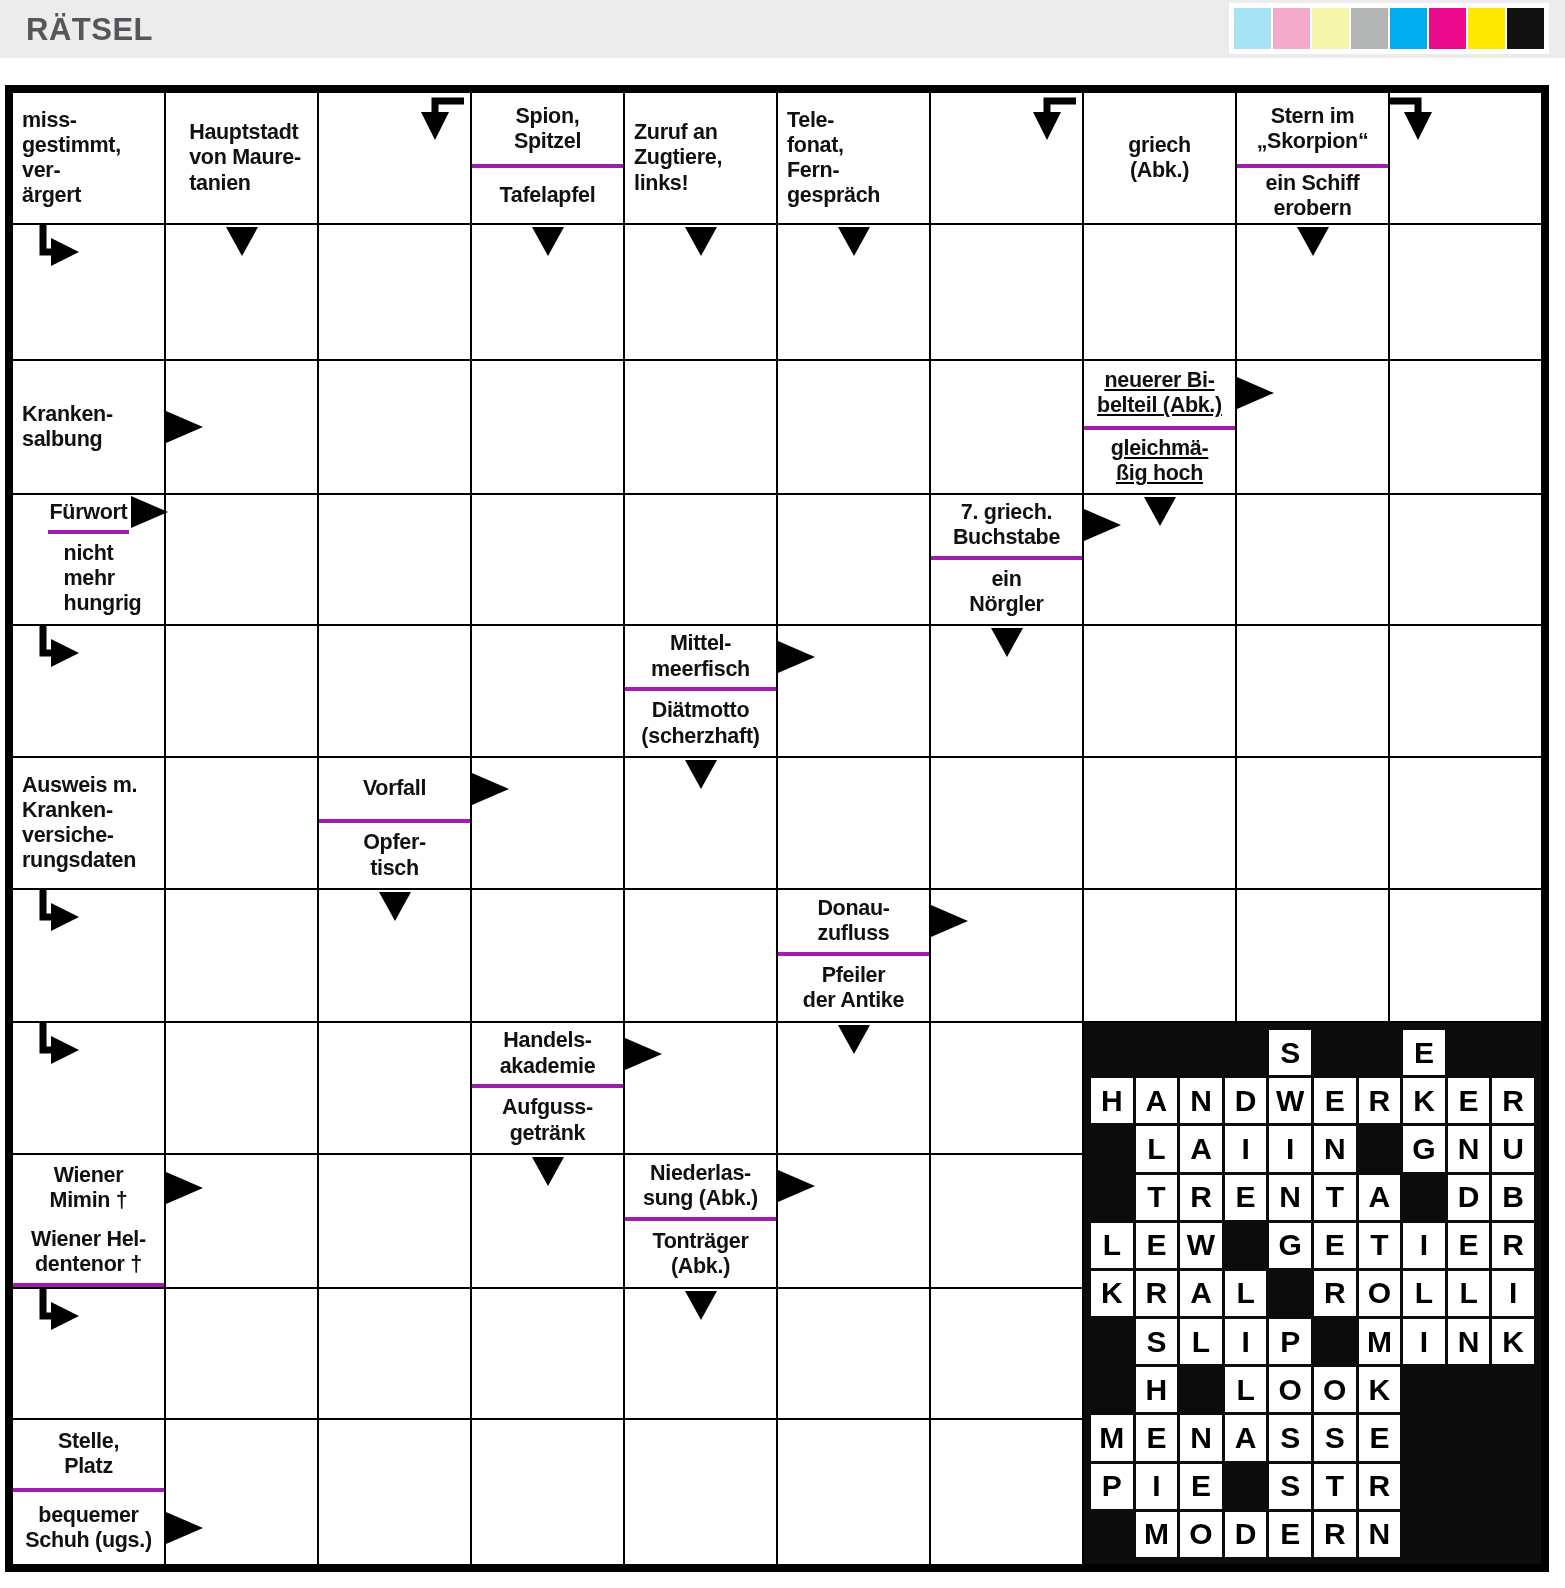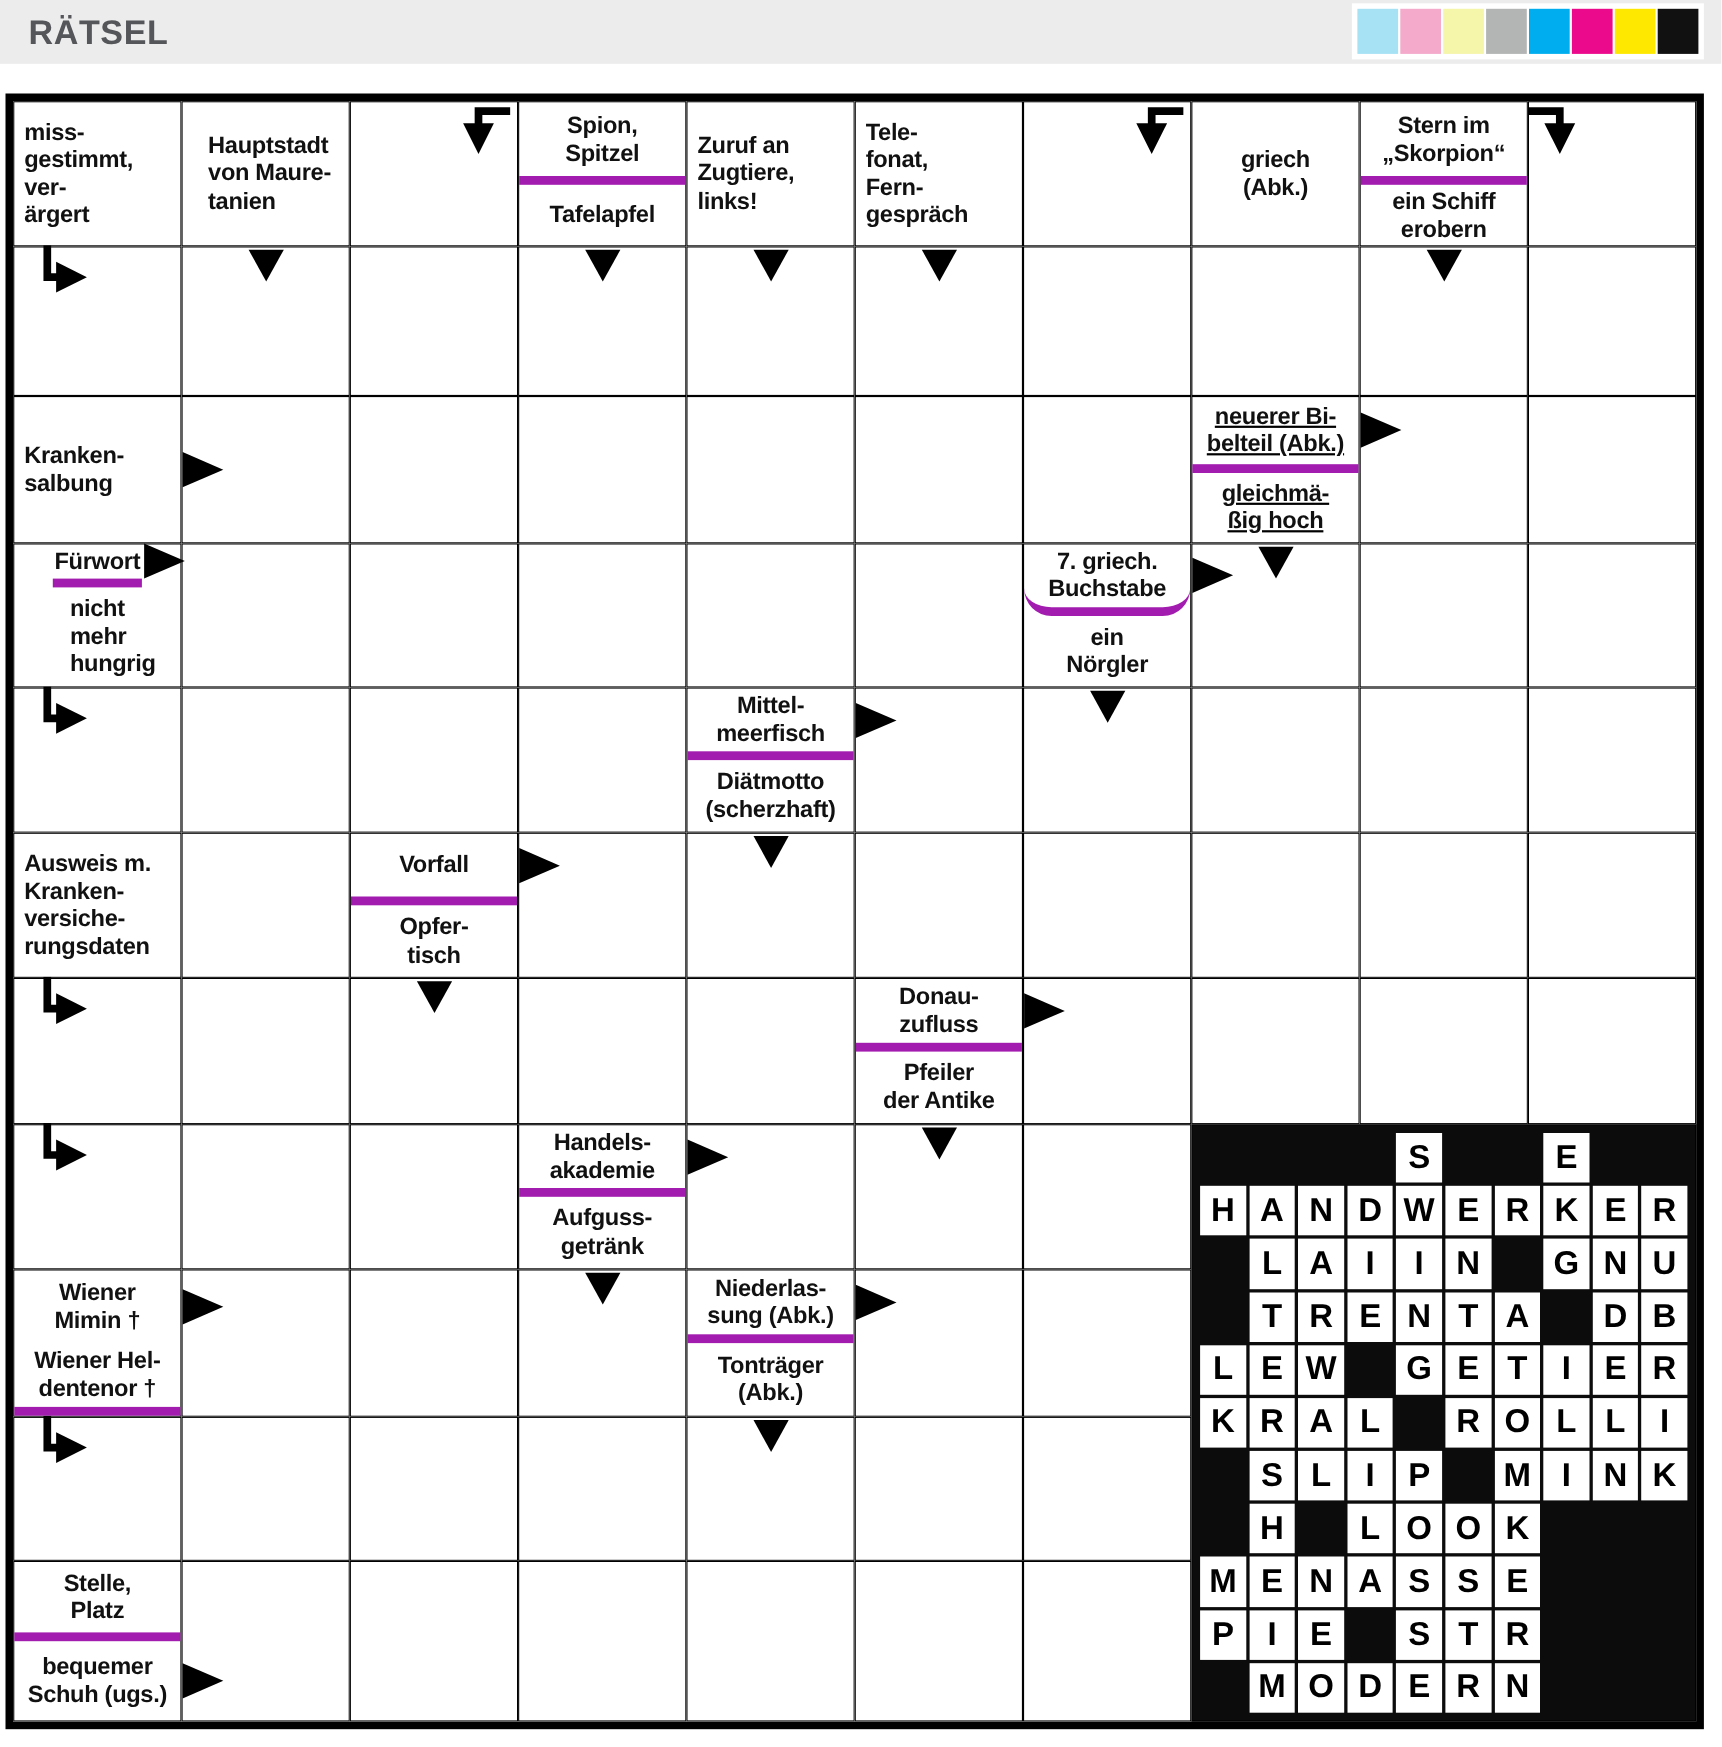--- a/index.html
+++ b/index.html
@@ -13,21 +13,21 @@
 
   .grid { position:absolute; left:5px; top:85px; display:grid; border:7px solid #000; background:#fff; }
   .cell { position:relative; border:1.5px solid #000; background:#fff; }
 
   .clue-cell { display:flex; flex-direction:column; justify-content:center; padding:4px 2px 4px 9px; }
   .clue-cell.center { align-items:center; text-align:center; padding-left:2px; }
   .clue-text { white-space:pre-line; font-size:21.5px; line-height:1.17; font-weight:bold; letter-spacing:-0.3px; color:#111; }
 
   .split { display:flex; flex-direction:column; }
   .half { position:relative; flex:1 1 auto; display:flex; align-items:center; justify-content:center; text-align:center; padding:2px; }
-  .half.top { border-bottom:8px solid #a21caf; }
+  .half.top { border-bottom:4px solid #a21caf; }
   .half.left { justify-content:flex-start; text-align:left; padding-left:30px; }
 
   .ar { position:absolute; right:-39px; top:50%; transform:translateY(-50%); width:0; height:0;
         border-left:37px solid #000; border-top:16px solid transparent; border-bottom:16px solid transparent; z-index:15; }
   .ad { position:absolute; top:2px; left:50%; transform:translateX(-50%); width:0; height:0;
         border-top:29px solid #000; border-left:16px solid transparent; border-right:16px solid transparent; z-index:15; }
   .elbow { position:absolute; z-index:15; line-height:0; }
   .elbow-right { left:13px; top:-2px; }
   .elbow-down-right { right:6px; top:-2px; }
   .elbow-down-left { left:-1px; top:-2px; }
@@ -263,21 +263,21 @@
 mehr
 hungrig</div>
       </div>
     </div>
     <div class="cell answer" style="grid-area: 4 / 2;"></div>
     <div class="cell answer" style="grid-area: 4 / 3;"></div>
     <div class="cell answer" style="grid-area: 4 / 4;"></div>
     <div class="cell answer" style="grid-area: 4 / 5;"></div>
     <div class="cell answer" style="grid-area: 4 / 6;"></div>
     <div class="cell split" style="grid-area: 4 / 7;">
-      <div class="half top" style="flex: 0 0 50%; border-radius: 25px;">
+      <div class="half top" style="flex: 0 0 50%;">
         <div class="clue-text">7. griech.
 Buchstabe</div>
         <div class="ar"></div>
       </div>
       <div class="half bottom">
         <div class="clue-text">ein
 Nörgler</div>
       </div>
     </div>
     <div class="cell answer" style="grid-area: 4 / 8;">

